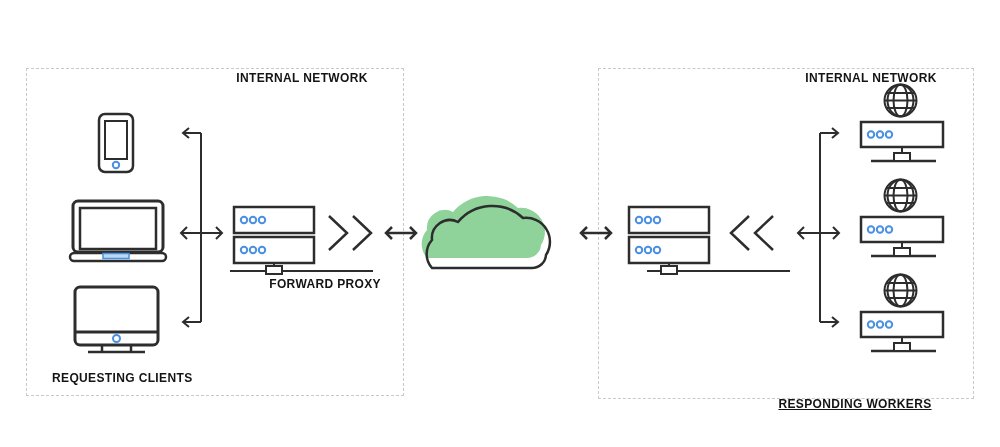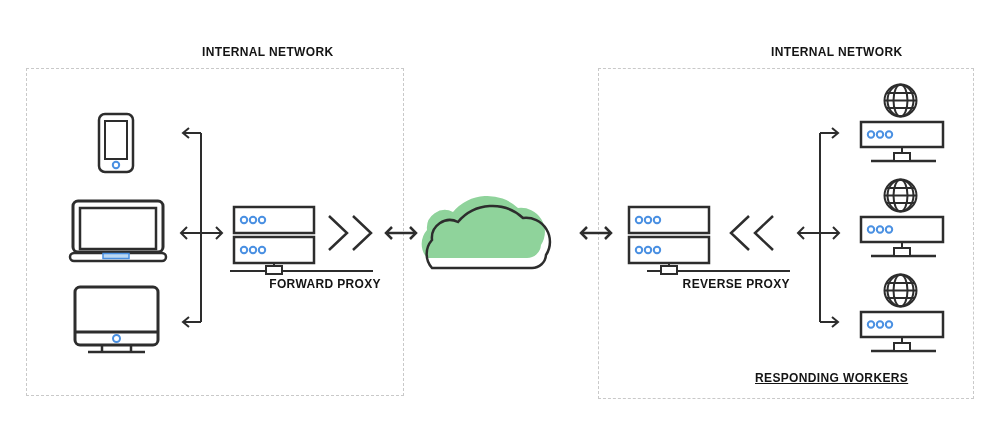--- a/index.html
+++ b/index.html
@@ -15,21 +15,21 @@
     position:relative;width:1000px;height:447px;background:#fff;overflow:hidden;
     font-family:"Liberation Sans",sans-serif;
   }
   .abs{position:absolute;}
   .dashed-box{border:1.5px dashed var(--border-dashed);}
   .lbl{
     position:absolute;font-weight:700;font-size:12px;letter-spacing:.03em;
     color:var(--label);white-space:nowrap;
   }
   .lbl.center{text-align:right;}
-  .lbl.right{text-align:left;}
+  .lbl.right{text-align:center;margin-top:26px;}
   svg{display:block;overflow:visible;}
   .s{stroke:var(--line);fill:none;stroke-width:2;}
   .s25{stroke:var(--line);fill:none;stroke-width:2.5;}
   .s3{stroke:var(--line);fill:none;stroke-width:3;}
   .boxw{fill:#fff;stroke:var(--line);stroke-width:2.5;}
   .footw{fill:#fff;stroke:var(--line);stroke-width:2;}
   .dot{fill:#fff;stroke:var(--accent-blue);stroke-width:2;}
   .notch{fill:var(--notch-blue-fill);stroke:var(--accent-blue);stroke-width:1.5;}
   .cloud-fill{fill:var(--cloud-green);stroke:none;}
   .cloud-line{fill:none;stroke:var(--line);stroke-width:2.5;}
@@ -37,23 +37,23 @@
 </head>
 <body>
 
 <div class="stage">
 
   <div class="abs dashed-box" style="left:26px;top:68px;width:376px;height:326px;"></div>
   <div class="abs dashed-box" style="left:598px;top:68px;width:374px;height:329px;"></div>
 
   <div class="lbl right" style="left:202px;top:45px;width:200px;">INTERNAL NETWORK</div>
   <div class="lbl right" style="left:771px;top:45px;width:200px;">INTERNAL NETWORK</div>
+  <div class="lbl" style="left:52px;top:371px;">REQUESTING CLIENTS</div>
   <div class="lbl right" style="left:755px;top:371px;width:200px;text-decoration:underline;">RESPONDING WORKERS</div>
   <div class="lbl center" style="left:221px;top:277px;width:160px;">FORWARD PROXY</div>
-  <div class="lbl center" style="left:630px;top:277px;width:160px;">REVERSE PROXY</div>
 
   <svg class="abs" style="left:97px;top:112px;" width="38" height="64" viewBox="0 0 38 64">
     <rect class="s25" x="2" y="2" width="34" height="58" rx="6"></rect>
     <rect class="s" x="8" y="9" width="22" height="38"></rect>
     <circle class="dot" cx="19" cy="53" r="3.2"></circle>
   </svg>
 
   <svg class="abs" style="left:68px;top:197px;" width="100" height="68" viewBox="0 0 100 68">
     <rect class="s3" x="5" y="4" width="90" height="51" rx="5"></rect>
     <rect class="s25" x="12" y="11" width="76" height="41"></rect>

